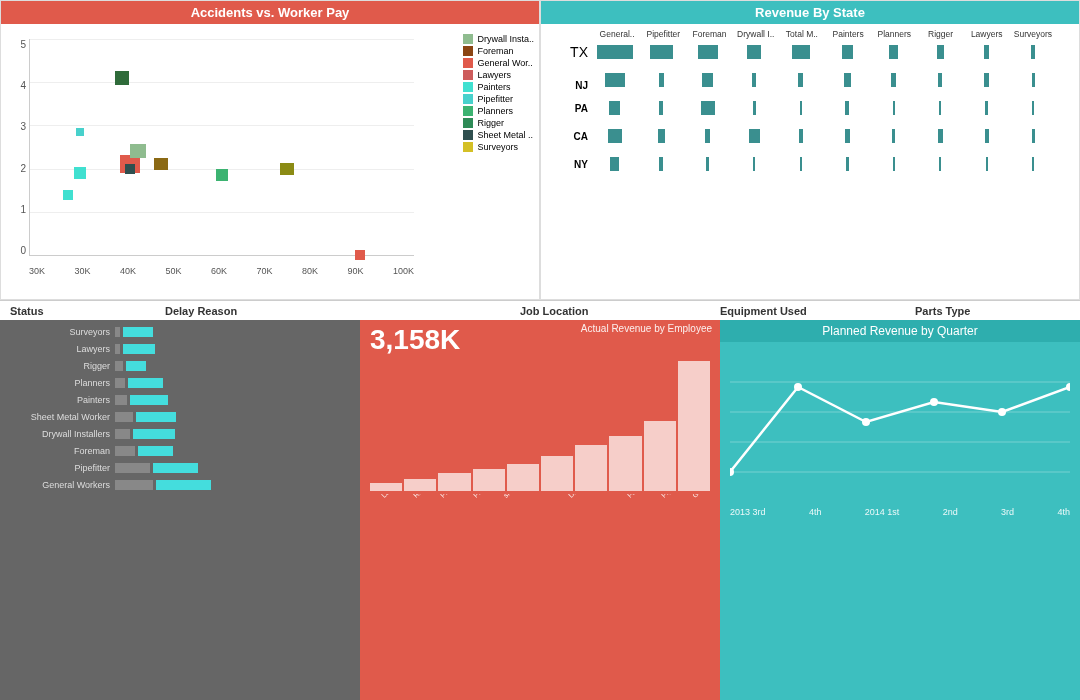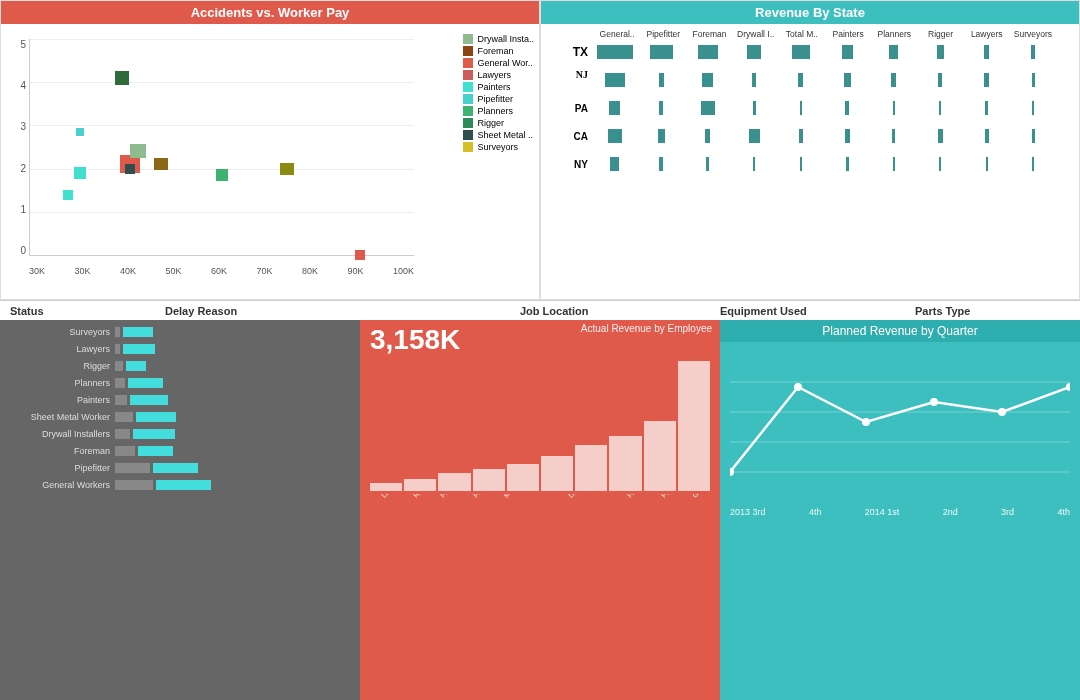--- a/index.html
+++ b/index.html
@@ -142,21 +142,21 @@
           <div style="flex:1;text-align:center;">Drywall I..</div>
           <div style="flex:1;text-align:center;">Total M..</div>
           <div style="flex:1;text-align:center;">Painters</div>
           <div style="flex:1;text-align:center;">Planners</div>
           <div style="flex:1;text-align:center;">Rigger</div>
           <div style="flex:1;text-align:center;">Lawyers</div>
           <div style="flex:1;text-align:center;">Surveyors</div>
         </div>
 
         <div style="display:flex;align-items:center;margin-bottom:6px;height:22px;">
-          <div style="width:28px;font-size:12px;font-weight:bold;text-align:right;padding-right:4px;">TX</div>
+          <div style="width:28px;font-size:14px;font-weight:normal;text-align:right;padding-right:4px;">TX</div>
           <div style="flex:1;display:flex;height:100%;align-items:center;gap:1px;">
             <div style="flex:1;display:flex;align-items:center;justify-content:center;">
                 <div style="background:#3a8f8f;height:14px;width:80%;"></div>
               </div>
             <div style="flex:1;display:flex;align-items:center;justify-content:center;">
                 <div style="background:#3a8f8f;height:14px;width:50%;"></div>
               </div>
             <div style="flex:1;display:flex;align-items:center;justify-content:center;">
                 <div style="background:#3a8f8f;height:14px;width:45%;"></div>
               </div>
@@ -177,21 +177,21 @@
               </div>
             <div style="flex:1;display:flex;align-items:center;justify-content:center;">
                 <div style="background:#3a8f8f;height:14px;width:10%;"></div>
               </div>
             <div style="flex:1;display:flex;align-items:center;justify-content:center;">
                 <div style="background:#3a8f8f;height:14px;width:8%;"></div>
               </div>
           </div>
         </div>
 
-        <div style="display:flex;align-items:flex-start;margin-bottom:6px;height:22px;font-family:Liberation Serif, serif;">
+        <div style="display:flex;align-items:flex-end;margin-bottom:6px;height:22px;">
           <div style="width:28px;font-size:10px;font-weight:bold;text-align:right;padding-right:4px;">NJ</div>
           <div style="flex:1;display:flex;height:100%;align-items:center;gap:1px;">
             <div style="flex:1;display:flex;align-items:center;justify-content:center;">
                 <div style="background:#3a8f8f;height:14px;width:45%;"></div>
               </div>
             <div style="flex:1;display:flex;align-items:center;justify-content:center;">
                 <div style="background:#3a8f8f;height:14px;width:10%;"></div>
               </div>
             <div style="flex:1;display:flex;align-items:center;justify-content:center;">
                 <div style="background:#3a8f8f;height:14px;width:25%;"></div>

